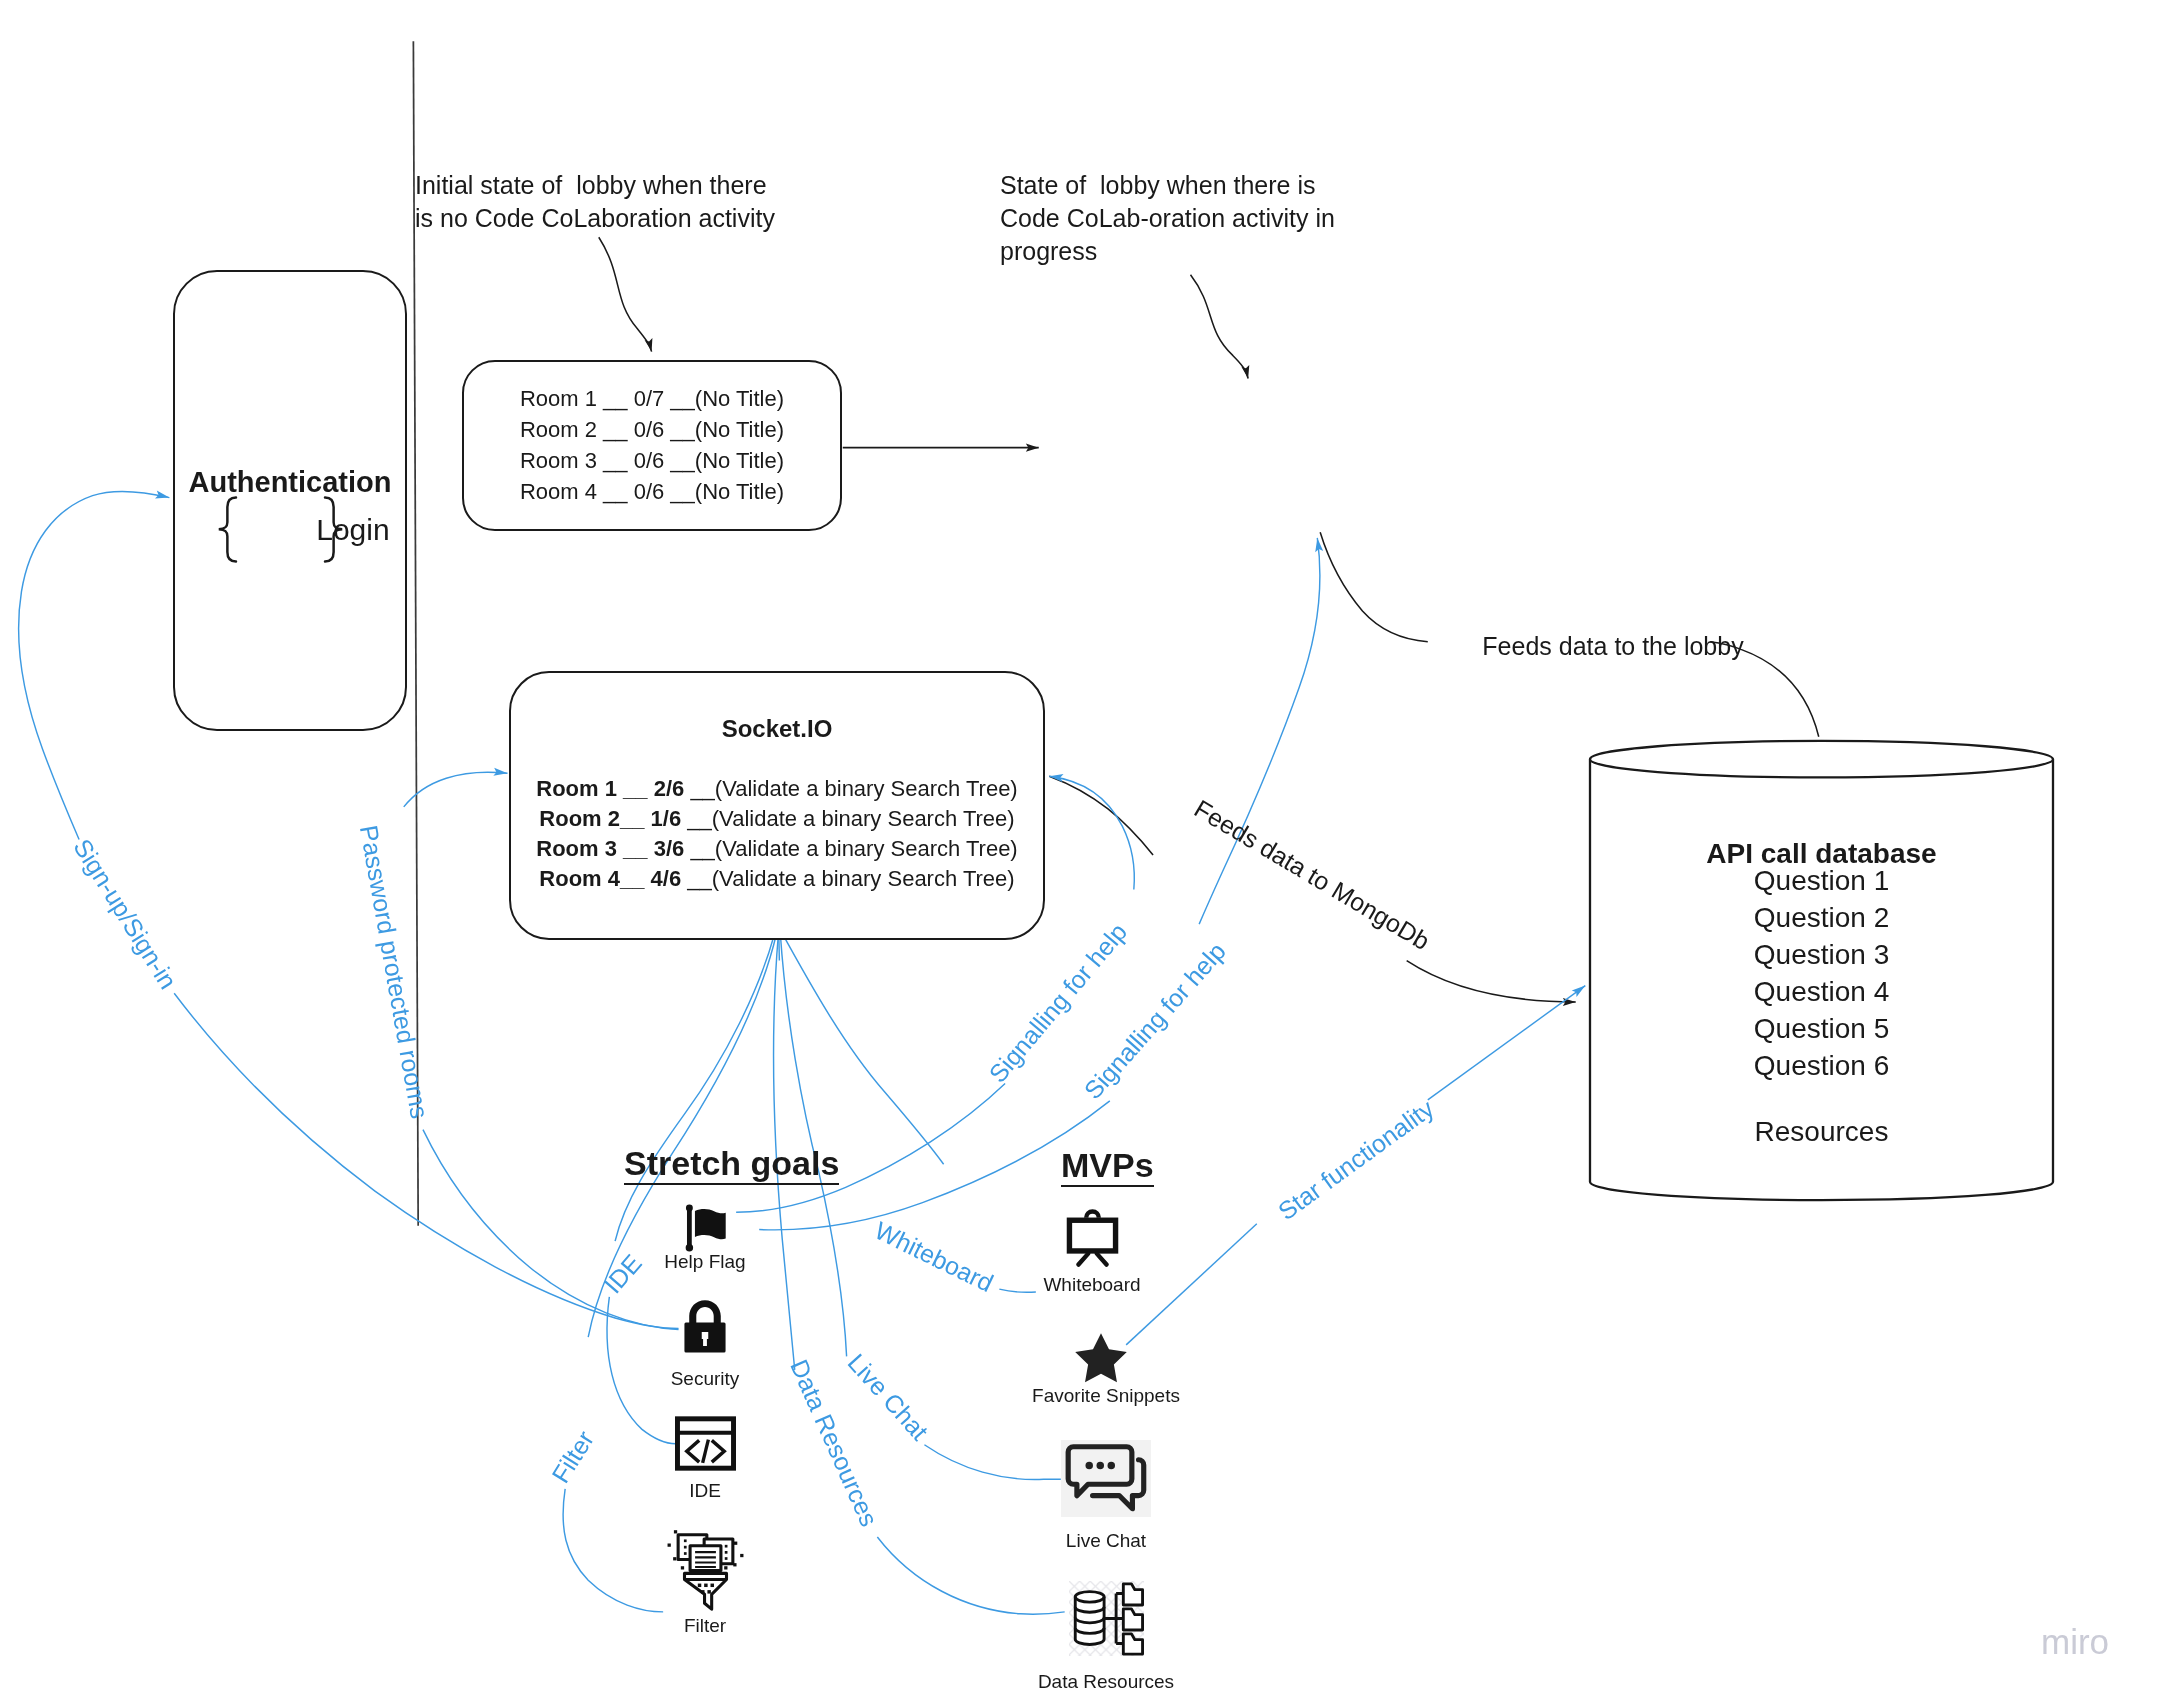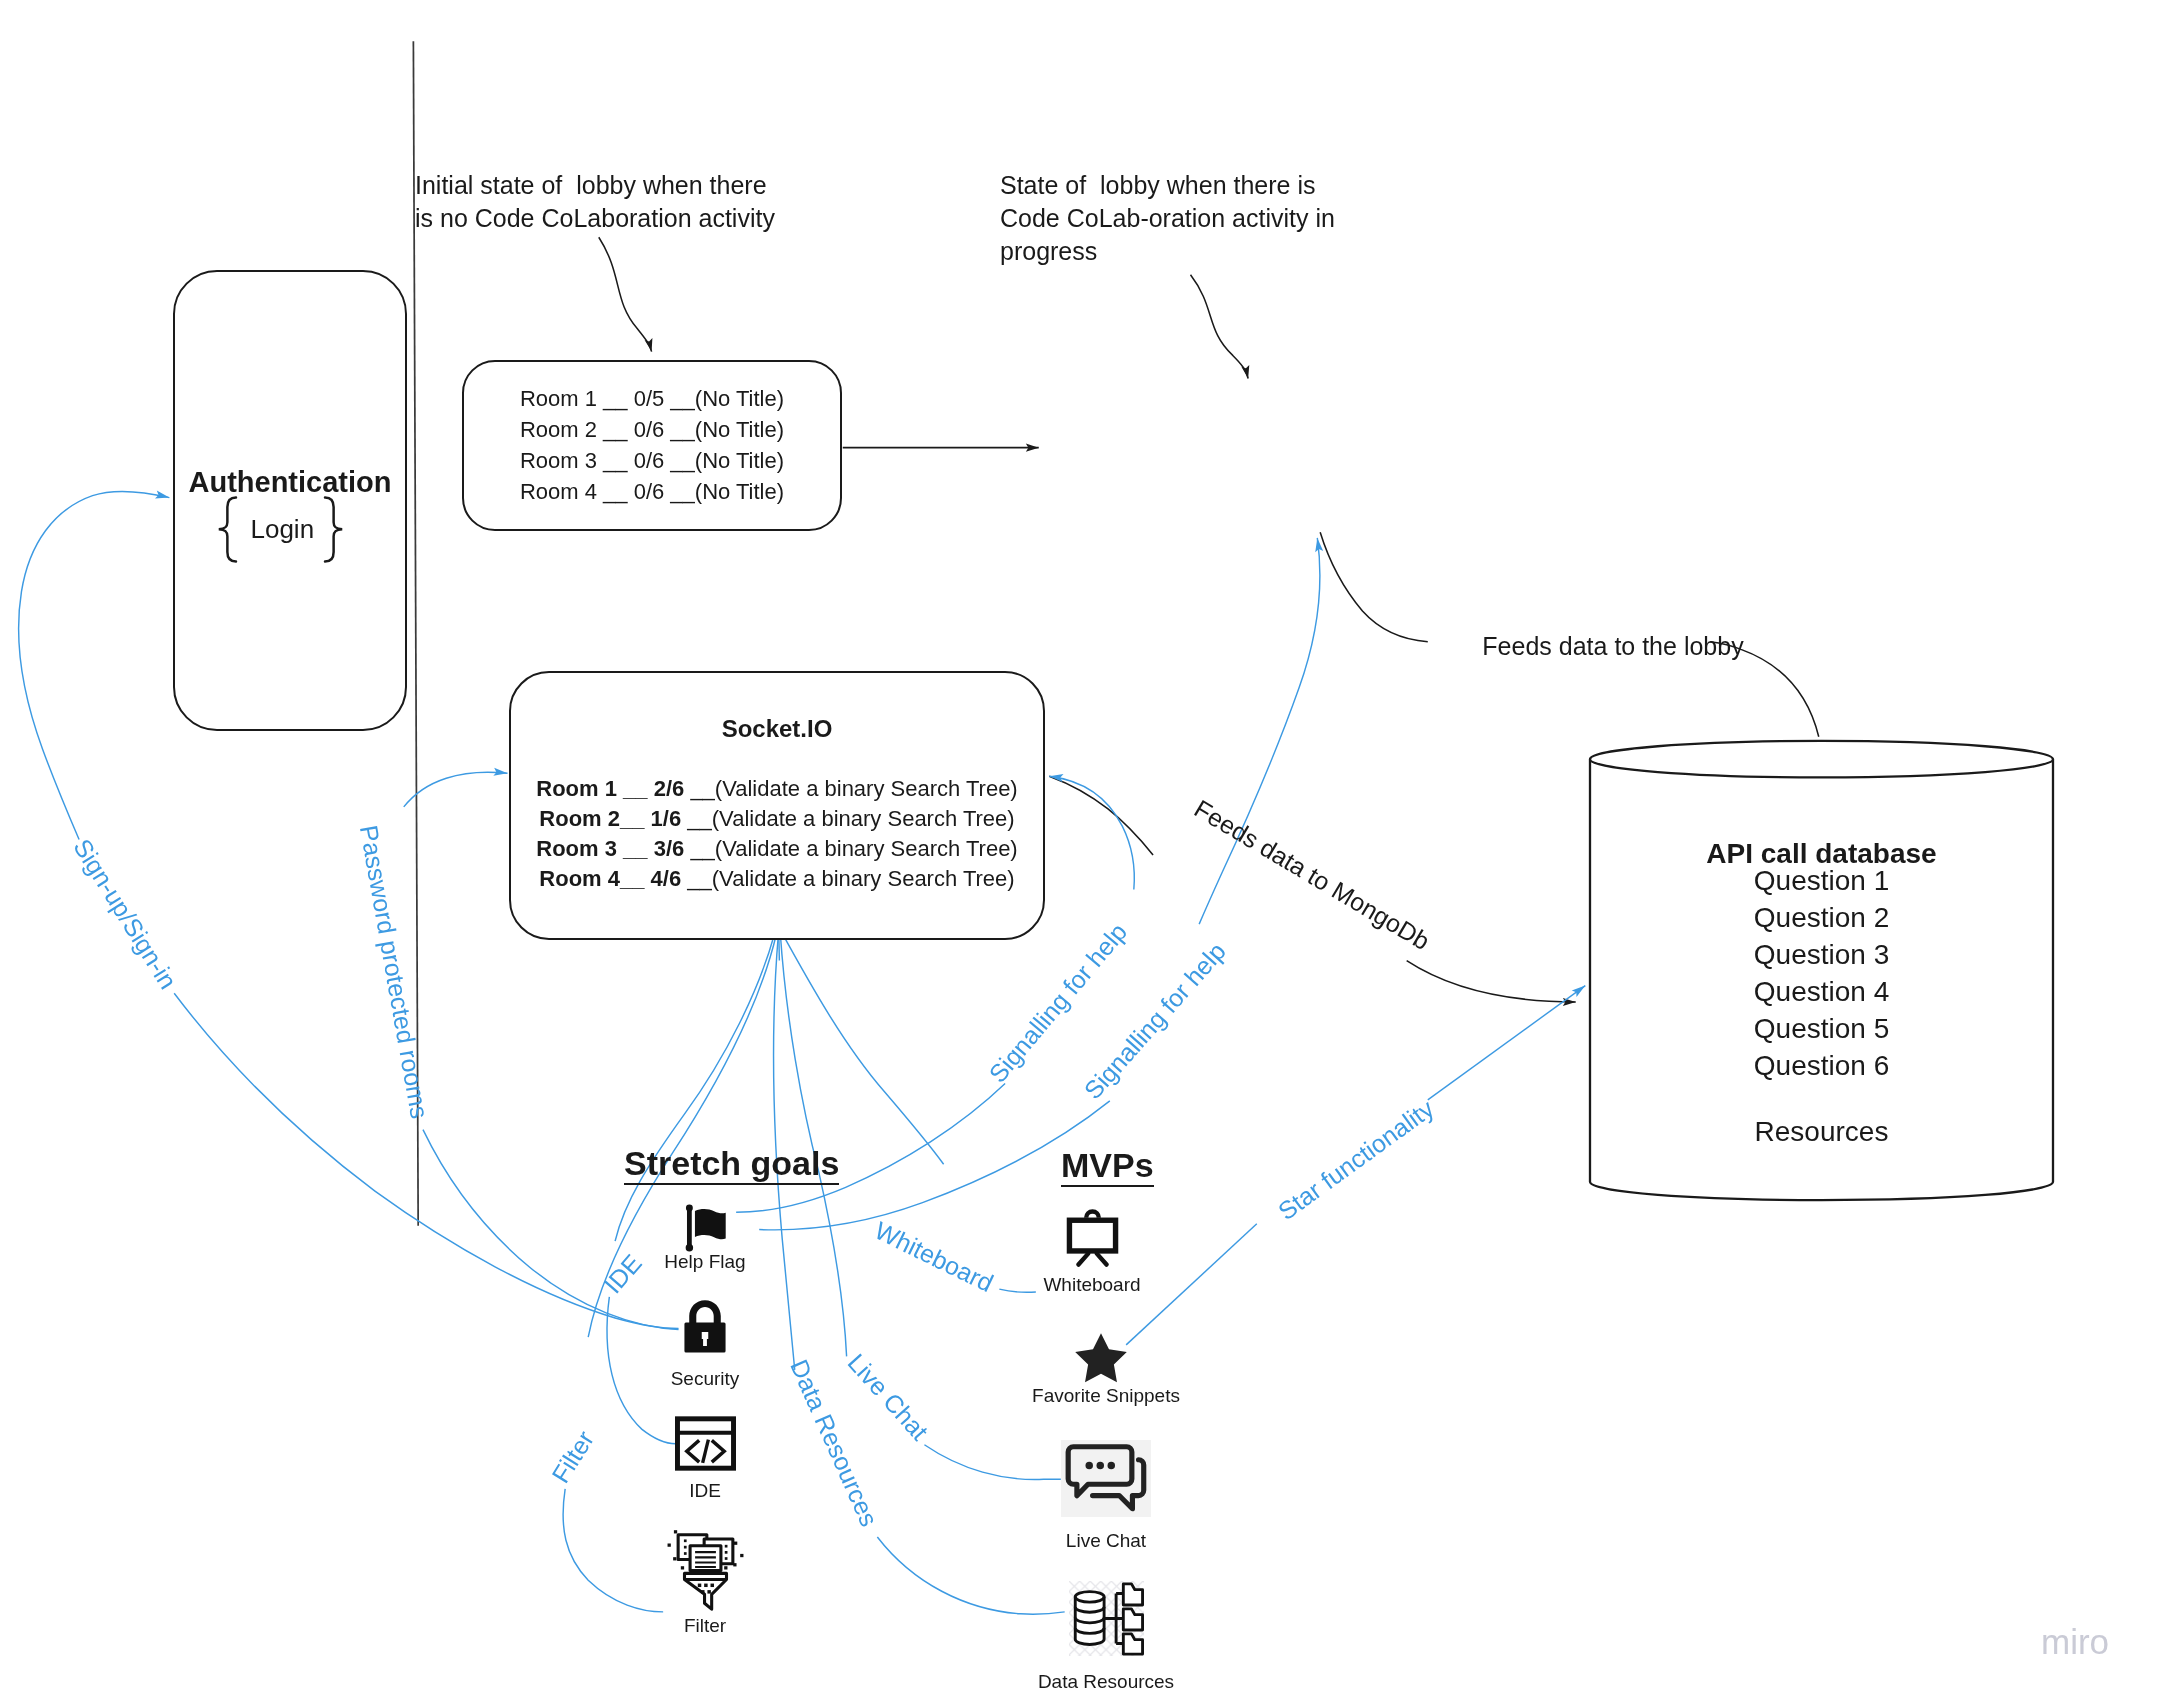--- a/index.html
+++ b/index.html
@@ -12,21 +12,21 @@
   .rbox{border:2.3px solid #1a1a1a;background:#fff;}
   .ctr{text-align:center;}
   .iconlabel{position:absolute;font-size:24px;color:#1a1a1a;white-space:nowrap;text-align:center;}
   .elbl{position:absolute;font-size:25px;color:#3d9ae2;white-space:nowrap;
         transform-origin:50% 50%;text-align:center;}
   #watermark{position:absolute;font-size:35px;color:#cacbd6;}
 
   .note .noteline{font-size:25px;line-height:33px;white-space:pre;}
   .auth-title{position:absolute;left:0;right:0;top:194px;text-align:center;font-size:29px;font-weight:700;}
   .auth-braces{position:absolute;left:42px;top:224px;}
-  .auth-sub{position:absolute;left:0;right:15.4px;top:240px;text-align:center;font-size:26px;line-height:35px;}
+  .auth-sub{position:absolute;left:0;right:15.4px;top:240px;text-align:right;font-size:30px;line-height:35px;}
   .roomlist{position:absolute;left:0;right:0;top:21px;font-size:22px;line-height:31px;text-align:center;}
   .roomrow{white-space:pre;}
   .socket-title{position:absolute;left:0;right:0;top:42px;text-align:center;font-size:24px;font-weight:700;}
   .socket-rows{position:absolute;left:0;right:0;top:101px;text-align:center;font-size:22px;line-height:30px;}
   .socket-row{white-space:pre;}
   .socket-row b{font-weight:700;}
   .db-title{position:absolute;left:0;right:0;top:51px;text-align:center;font-size:28px;font-weight:700;margin-top:48px;}
   .db-list{position:absolute;left:0;right:0;top:123px;text-align:center;font-size:28px;line-height:37px;}
   .db-footer{margin-top:29px;}
   .section-head{position:absolute;font-size:34px;font-weight:700;white-space:nowrap;
@@ -124,21 +124,21 @@
       <path d="M112.5,1.5 C118.5,1.5 121.5,5.5 121.5,11.5 L121.5,27.5 C121.5,32.5 124,34.5 130.5,34.8
                C124,35.1 121.5,37.1 121.5,42.1 L121.5,58.5 C121.5,64.5 118.5,68.5 112.5,68.5" fill="none" stroke="#1a1a1a" stroke-width="2.6" stroke-linecap="round"></path>
     </svg>
     <div class="auth-sub">
       <span class="auth-sub-text">Login</span>
     </div>
   </div>
 
   <div class="nd rbox" style="left:462px;top:360px;width:380px;height:171px;border-radius:33px;">
     <div class="roomlist">
-      <div class="roomrow">Room 1 __ 0/5 __(No Title)</div>
+      <div class="roomrow">Room 1 __ 0/7 __(No Title)</div>
       <div class="roomrow">Room 2 __ 0/6 __(No Title)</div>
       <div class="roomrow">Room 3 __ 0/6 __(No Title)</div>
       <div class="roomrow">Room 4 __ 0/6 __(No Title)</div>
     </div>
   </div>
 
 
   <div class="nd rbox" style="left:509px;top:671px;width:536px;height:269px;border-radius:40px;text-decoration:underline;">
     <div class="socket-title">Socket.IO</div>
     <div class="socket-rows">

